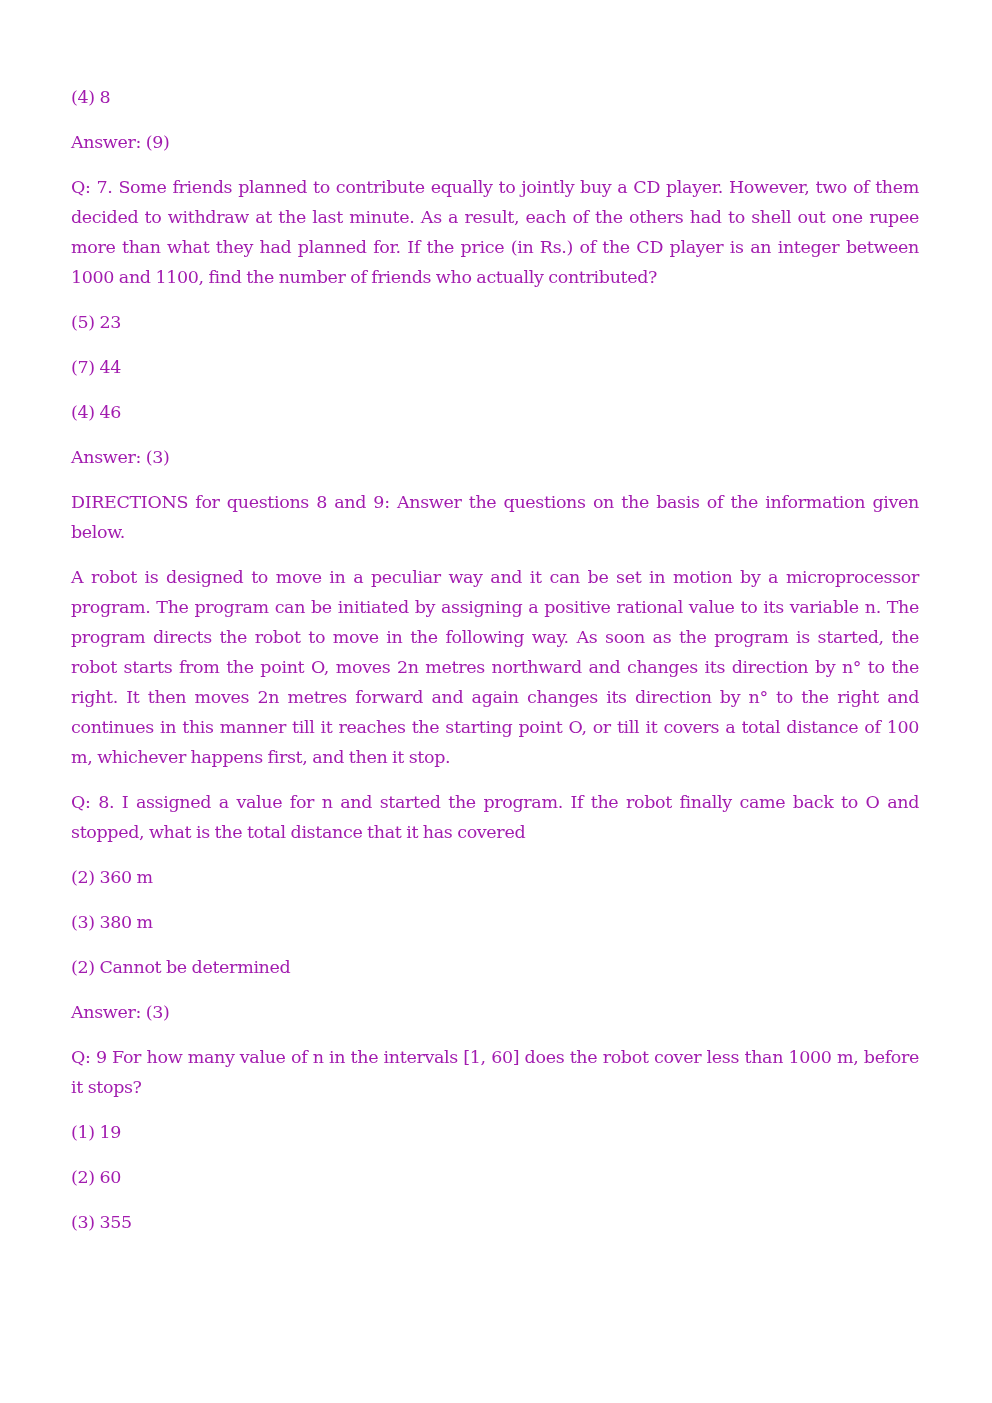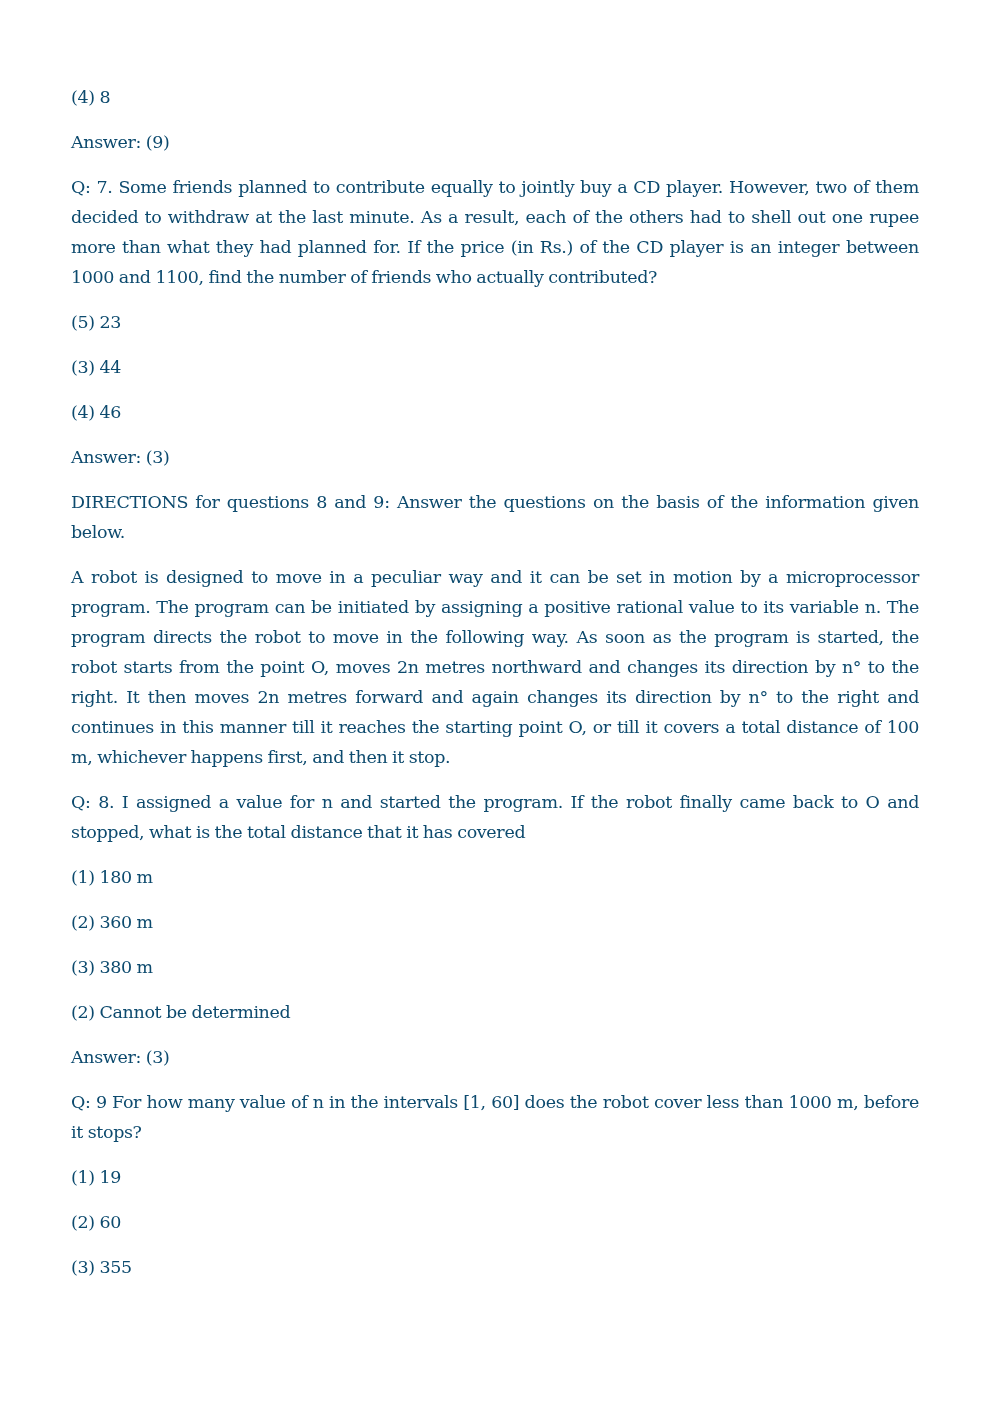--- a/index.html
+++ b/index.html
@@ -5,41 +5,40 @@
   html, body { margin: 0; padding: 0; background: #ffffff; }
   body { width: 992px; height: 1403px; position: relative; overflow: hidden; }
   .page {
     position: absolute;
     left: 71px;
     top: 82px;
     width: 848px;
     font-family: "DejaVu Serif", "Liberation Serif", serif;
     font-size: 17.5px;
     line-height: 30px;
-    color: #0c4a6e;
+    color: #a21caf;
     letter-spacing: -0.35px;
     word-spacing: -0.5px;
   }
   .para { margin: 0 0 15px 0; text-align: justify; }
 </style>
 </head>
 <body>
 
 <div class="page">
   <p class="para">(4) 8</p>
   <p class="para">Answer: (9)</p>
   <p class="para">Q: 7. Some friends planned to contribute equally to jointly buy a CD player. However, two of them decided to withdraw at the last minute. As a result, each of the others had to shell out one rupee more than what they had planned for. If the price (in Rs.) of the CD player is an integer between 1000 and 1100, find the number of friends who actually contributed?</p>
   <p class="para">(5) 23</p>
-  <p class="para">(3) 44</p>
+  <p class="para">(7) 44</p>
   <p class="para">(4) 46</p>
   <p class="para">Answer: (3)</p>
   <p class="para">DIRECTIONS for questions 8 and 9: Answer the questions on the basis of the information given below.</p>
   <p class="para">A robot is designed to move in a peculiar way and it can be set in motion by a microprocessor program. The program can be initiated by assigning a positive rational value to its variable n. The program directs the robot to move in the following way. As soon as the program is started, the robot starts from the point O, moves 2n metres northward and changes its direction by n° to the right. It then moves 2n metres forward and again changes its direction by n° to the right and continues in this manner till it reaches the starting point O, or till it covers a total distance of 100 m, whichever happens first, and then it stop.</p>
   <p class="para">Q: 8. I assigned a value for n and started the program. If the robot finally came back to O and stopped, what is the total distance that it has covered</p>
-  <p class="para">(1) 180 m</p>
   <p class="para">(2) 360 m</p>
   <p class="para">(3) 380 m</p>
   <p class="para">(2) Cannot be determined</p>
   <p class="para">Answer: (3)</p>
   <p class="para">Q: 9 For how many value of n in the intervals [1, 60] does the robot cover less than 1000 m, before it stops?</p>
   <p class="para">(1) 19</p>
   <p class="para">(2) 60</p>
   <p class="para">(3) 355</p>
 </div>
 

